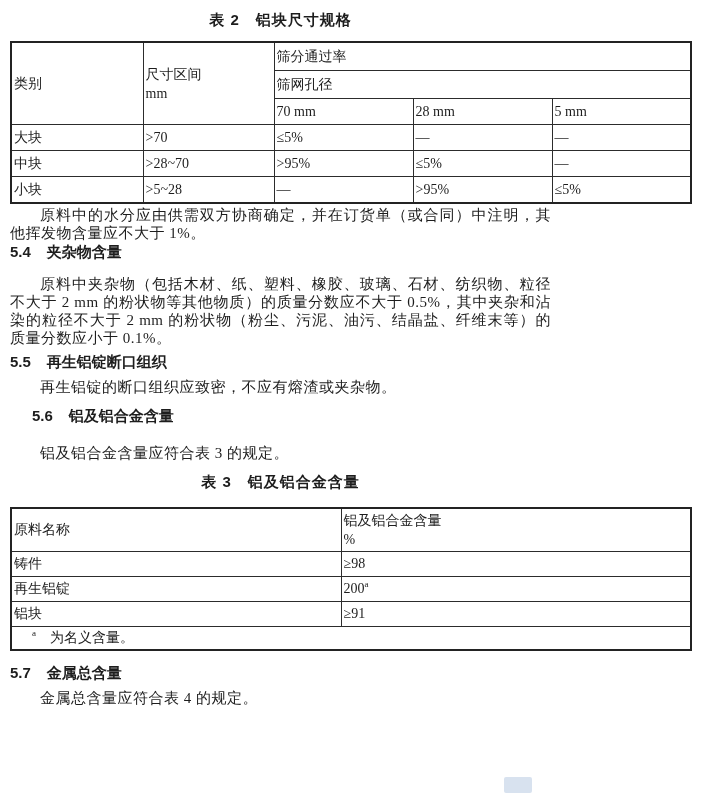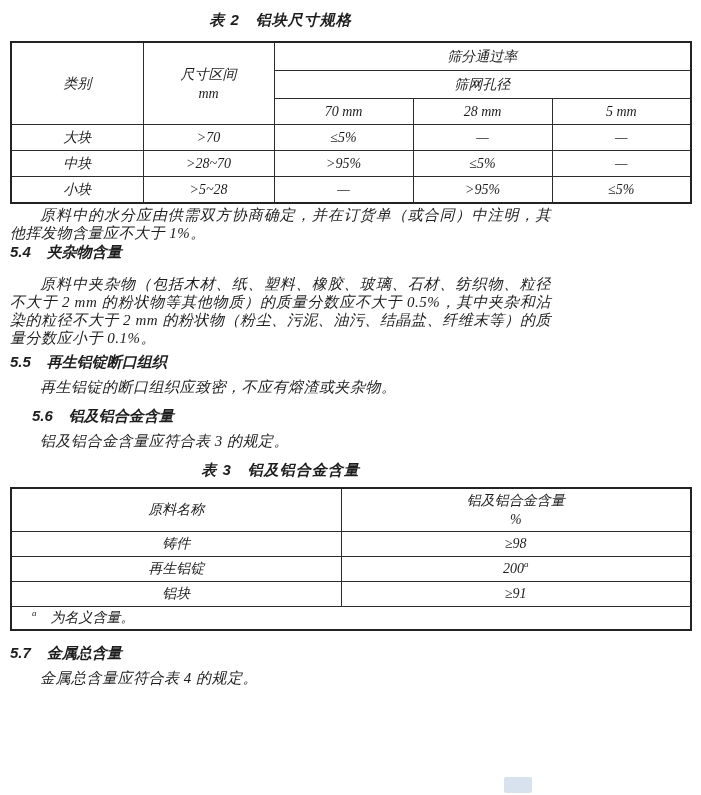--- a/index.html
+++ b/index.html
@@ -12,21 +12,20 @@
     height: 795px;
     overflow: hidden;
     position: relative;
     color: #1d1d1d;
     font-family: "Liberation Serif", "DejaVu Serif", serif;
   }
   .page {
     padding: 10px 11px 0 10px;
     box-sizing: border-box;
     width: 562px;
-    font-style: italic;
   }
 
   
   .table-caption {
     text-align: center;
     font-family: "Liberation Sans", "DejaVu Sans", sans-serif;
     font-weight: bold;
     font-size: 15px;
     line-height: 20px;
     letter-spacing: 1px;
@@ -36,28 +35,27 @@
 
   
   table {
     border-collapse: collapse;
     table-layout: fixed;
     width: 680px;
     border: 2.5px solid #232323;
   }
   td {
     border: 1.6px solid #2c2c2c;
-    text-align: center;
     vertical-align: middle;
     font-size: 14px;
     padding: 0 2px;
     overflow: hidden;
   }
   .t2 { margin-top: 11px; }
-  .t3 { margin-top: 7px; }
+  .t3 { margin-top: 15px; }
   .t2 .hrow1 td { height: 27px; }
   .t2 .hrow2 td { height: 27px; }
   .t2 .hrow3 td { height: 25px; }
   .t2 .drow  td { height: 25px; }
   .t3 .hrow  td { height: 42px; }
   .t3 .drow  td { height: 24px; }
   .t3 .frow  td { height: 22px; text-align: left; padding-left: 20px; }
   .two-line div { line-height: 19px; }
   sup {
     font-size: 9px;
@@ -84,21 +82,21 @@
     font-size: 15px;
     line-height: 18px;
     text-indent: 2em;
     text-align: justify;
     margin: 0;
     letter-spacing: 0.5px;
   }
   .p53 { margin-top: 2px; }
   .p54 { margin-top: 13px; }
   .p55 { margin-top: 6px; }
-  .p56 { margin-top: 6px; }
+  .p56 { margin-top: 18px; }
   .p57 { margin-top: 6px; }
 
   
   .watermark {
     position: absolute;
     left: 504px;
     top: 777px;
     width: 28px;
     height: 16px;
     border-radius: 2px;

